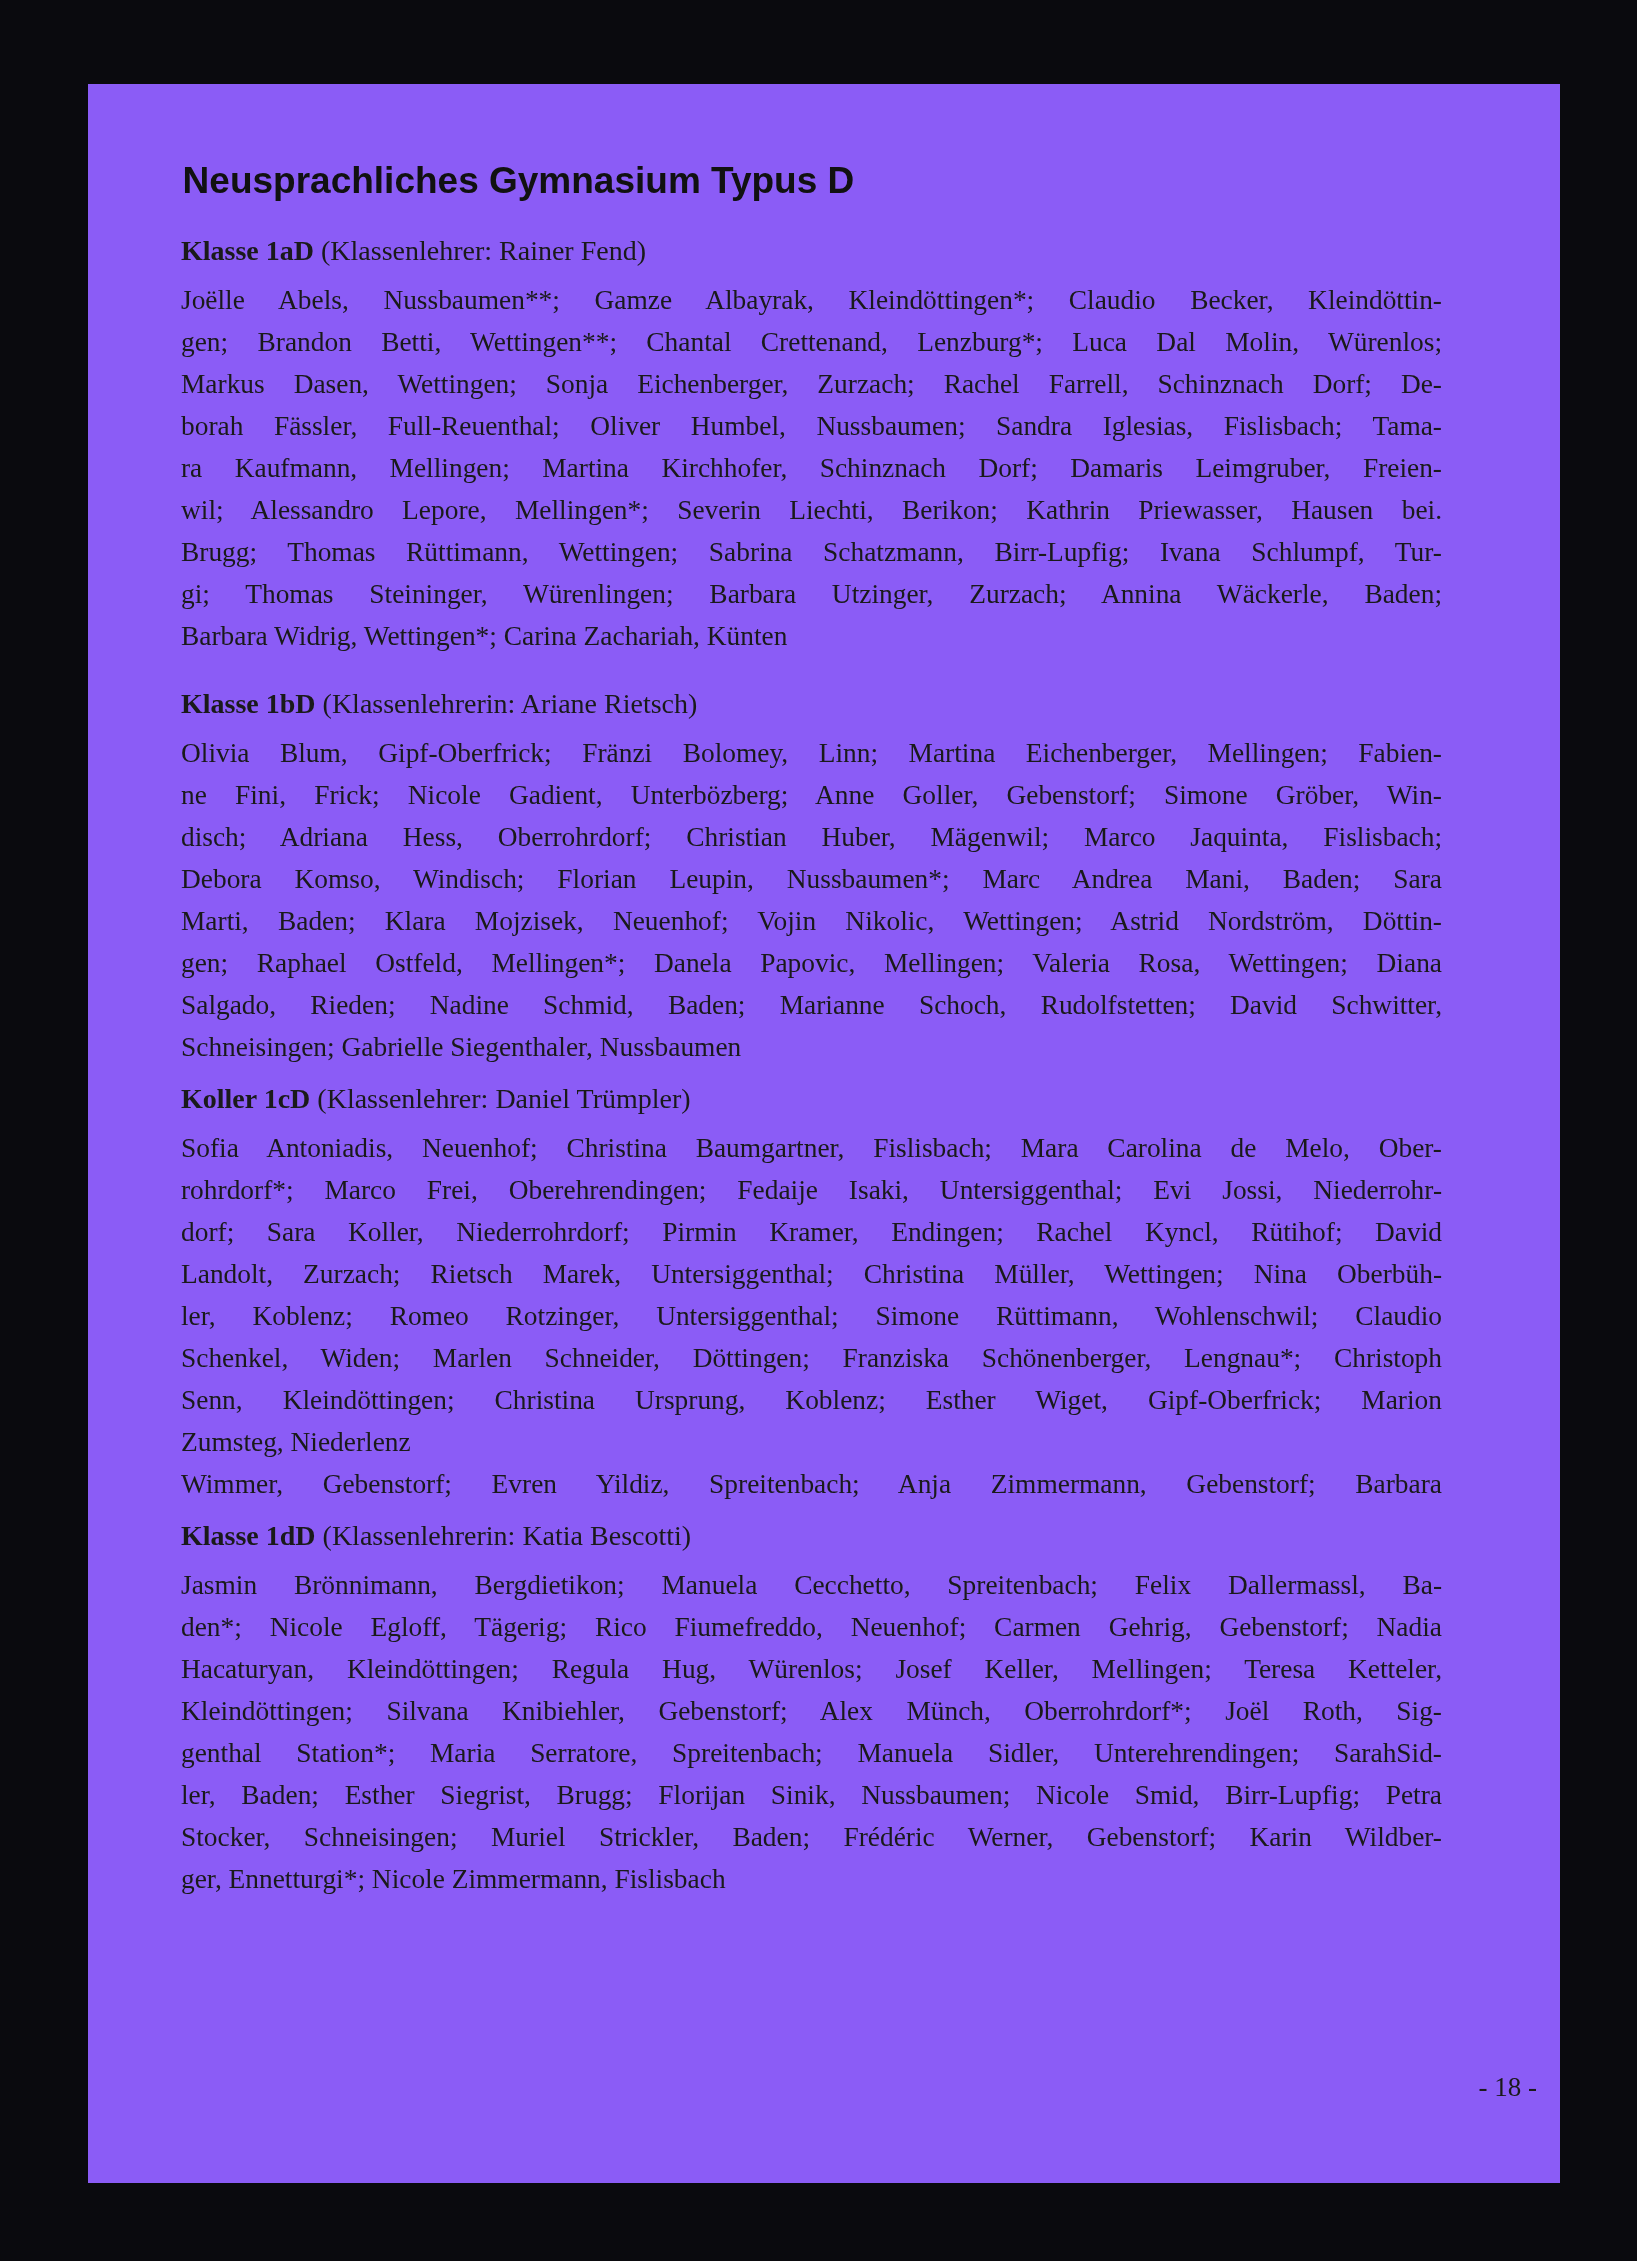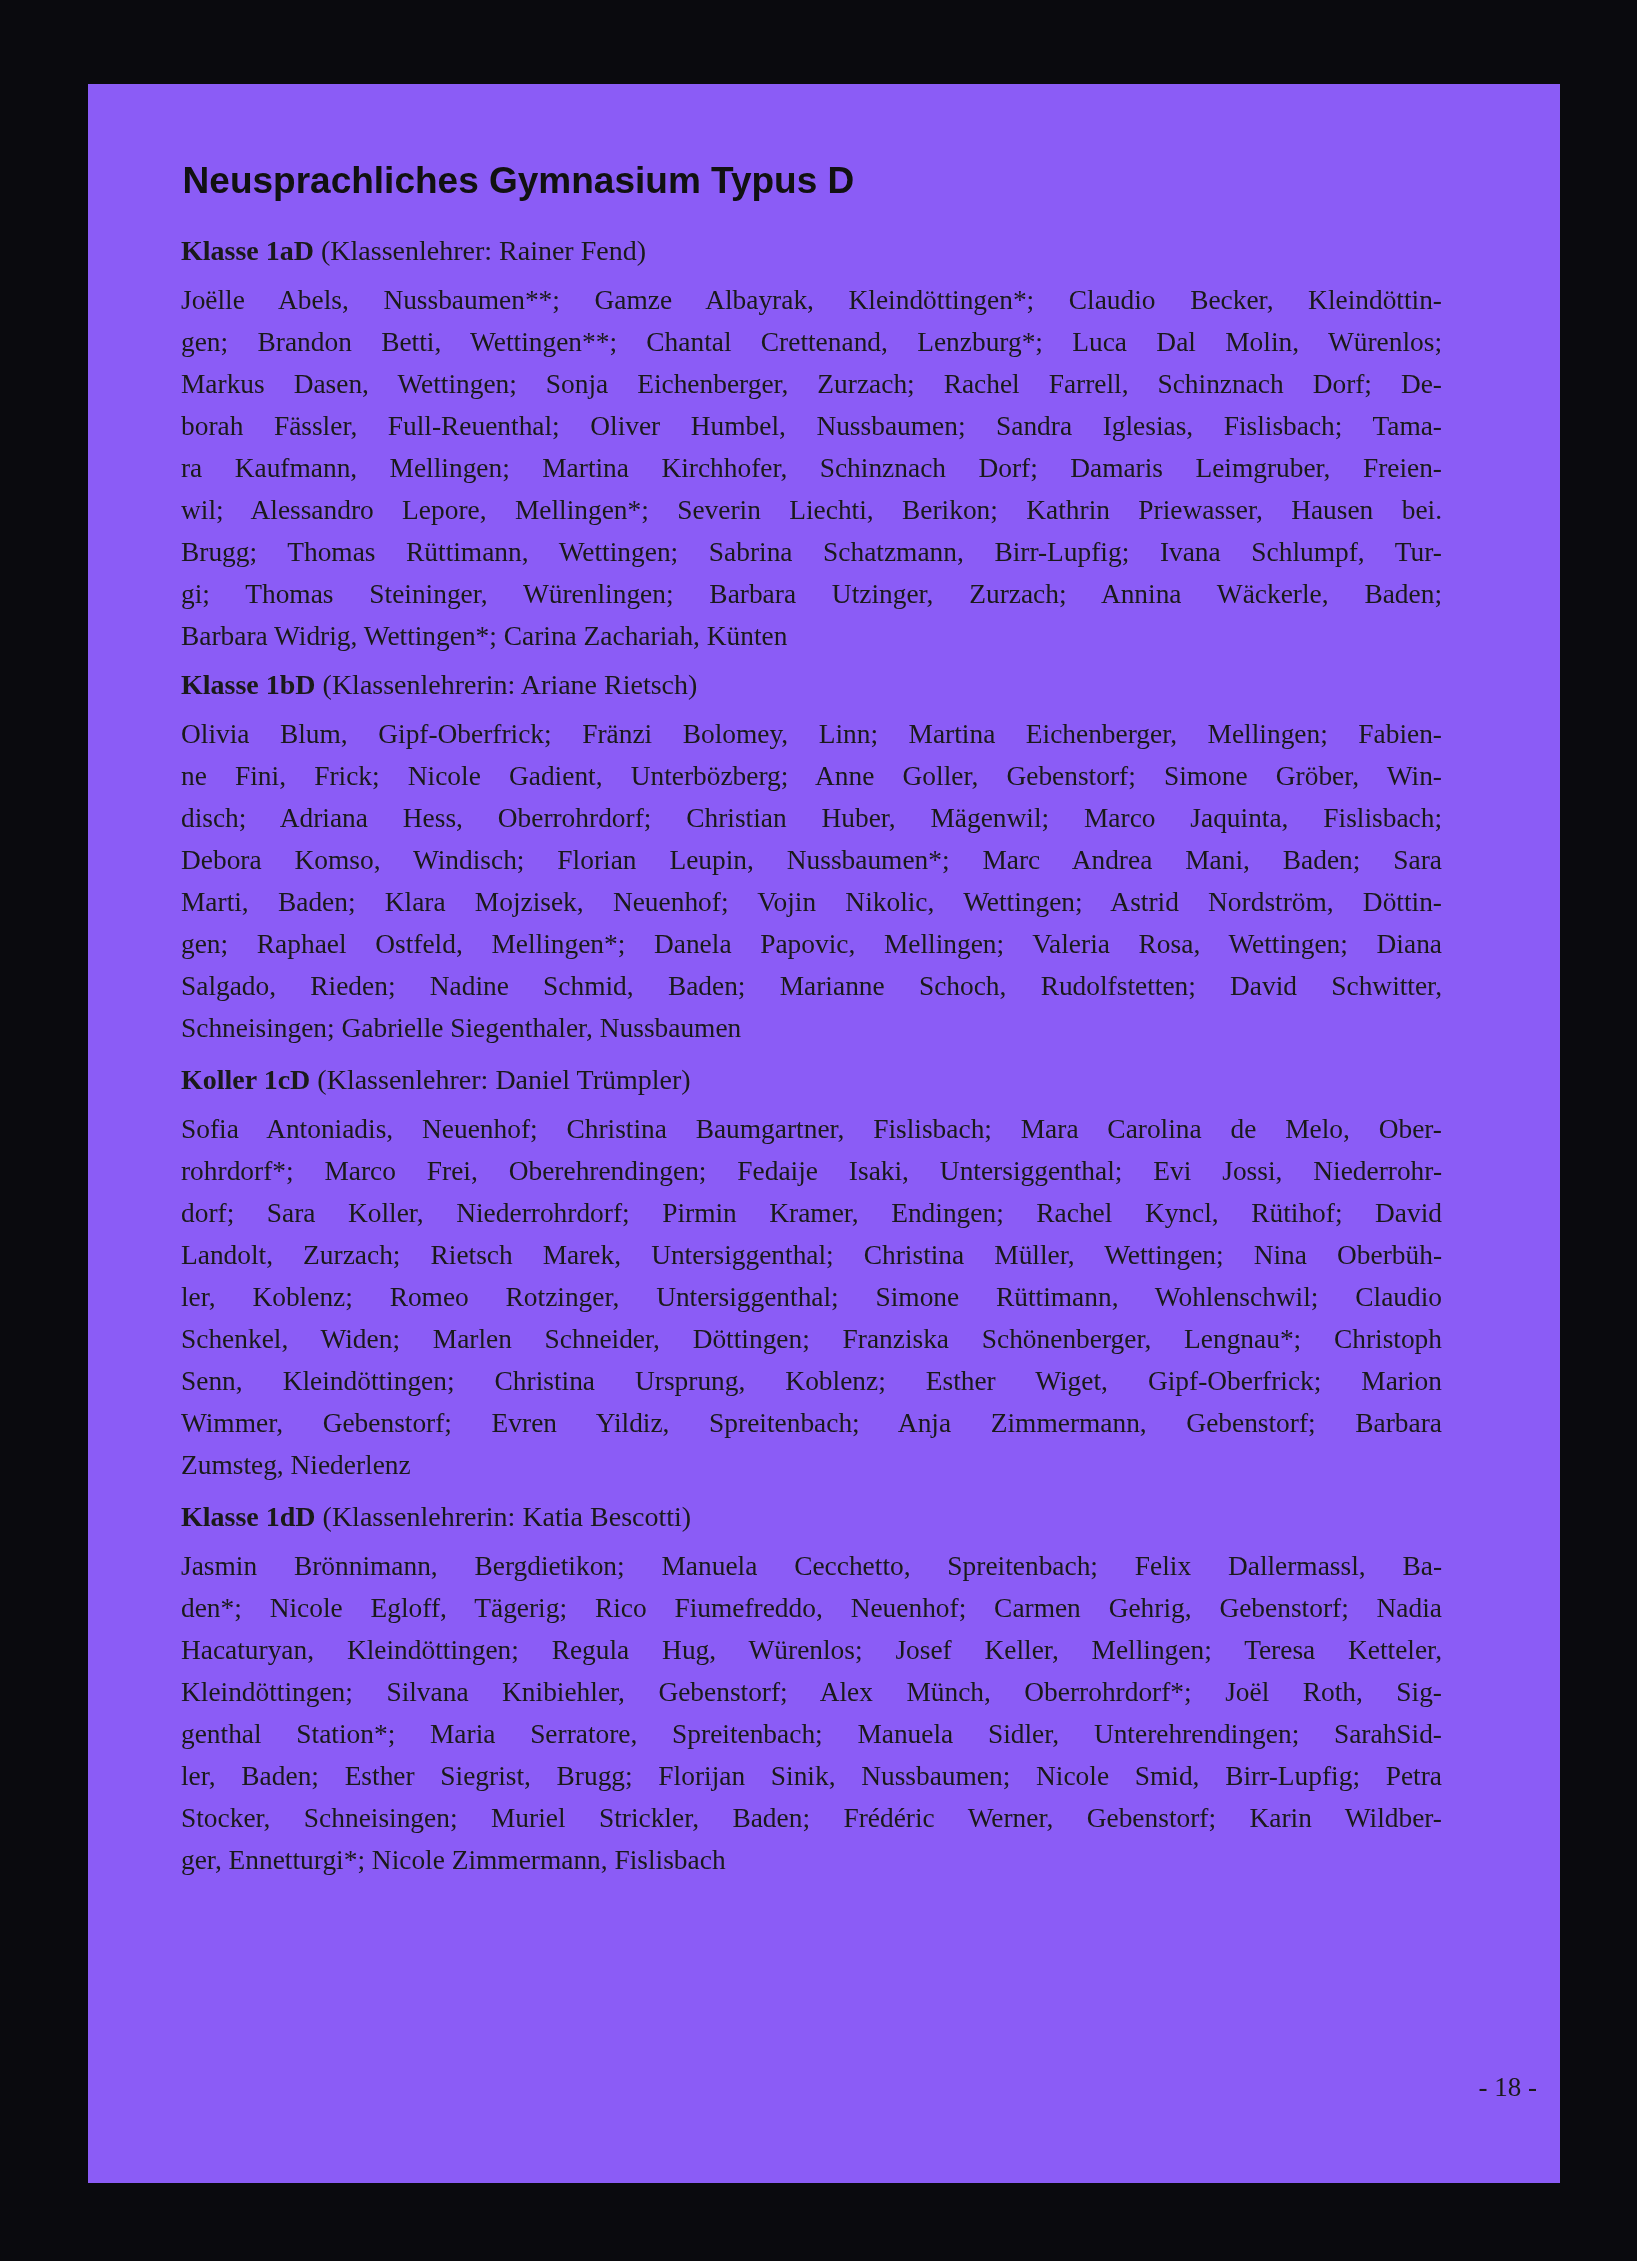--- a/index.html
+++ b/index.html
@@ -70,21 +70,21 @@
   .line span.txt {
     display: block;
     text-align: justify;
     text-align-last: justify;
     white-space: normal;
   }
   .line.last span.txt {
     text-align-last: left;
   }
   #s0 { margin-top: 24.6px; }
-  #s1 { margin-top: 7px; }
+  #s1 { margin-top: 26px; }
   #s2 { margin-top: 9.8px; }
   #s3 { margin-top: 9.8px; }
   .page-number {
     position: absolute;
     left: 0;
     width: 100%;
     top: 1988px;
     text-align: right;
     font-family: "Liberation Serif", serif;
     font-size: 27px;
@@ -188,25 +188,25 @@
           </div>
         <div class="line">
             <span class="txt">ler, Koblenz; Romeo Rotzinger, Untersiggenthal; Simone Rüttimann, Wohlenschwil; Claudio</span>
           </div>
         <div class="line">
             <span class="txt">Schenkel, Widen; Marlen Schneider, Döttingen; Franziska Schönenberger, Lengnau*; Christoph</span>
           </div>
         <div class="line">
             <span class="txt">Senn, Kleindöttingen; Christina Ursprung, Koblenz; Esther Wiget, Gipf-Oberfrick; Marion</span>
           </div>
+        <div class="line last">
+            <span class="txt">Zumsteg, Niederlenz</span>
+          </div>
         <div class="line">
             <span class="txt">Wimmer, Gebenstorf; Evren Yildiz, Spreitenbach; Anja Zimmermann, Gebenstorf; Barbara</span>
-          </div>
-        <div class="line last">
-            <span class="txt">Zumsteg, Niederlenz</span>
           </div>
       </div>
     </div>
 
     <div class="section" id="s3">
       <p class="section-heading">
         <span class="klasse">Klasse 1dD</span>
         <span>(Klassenlehrerin: Katia Bescotti)</span>
       </p>
       <div class="section-body">

